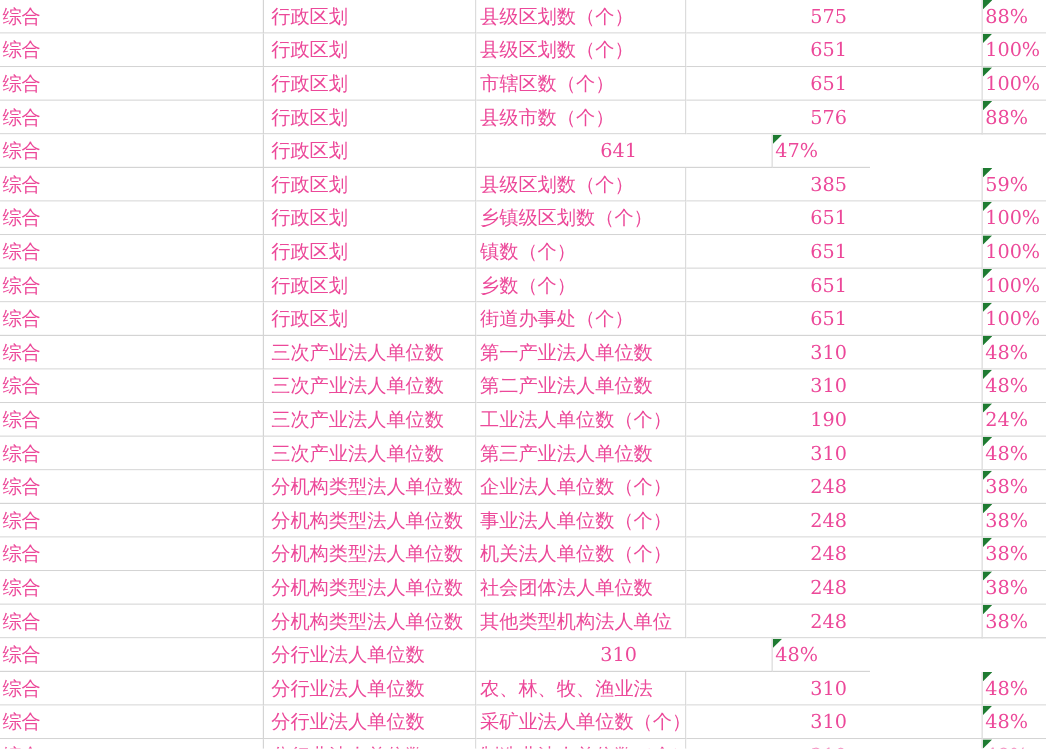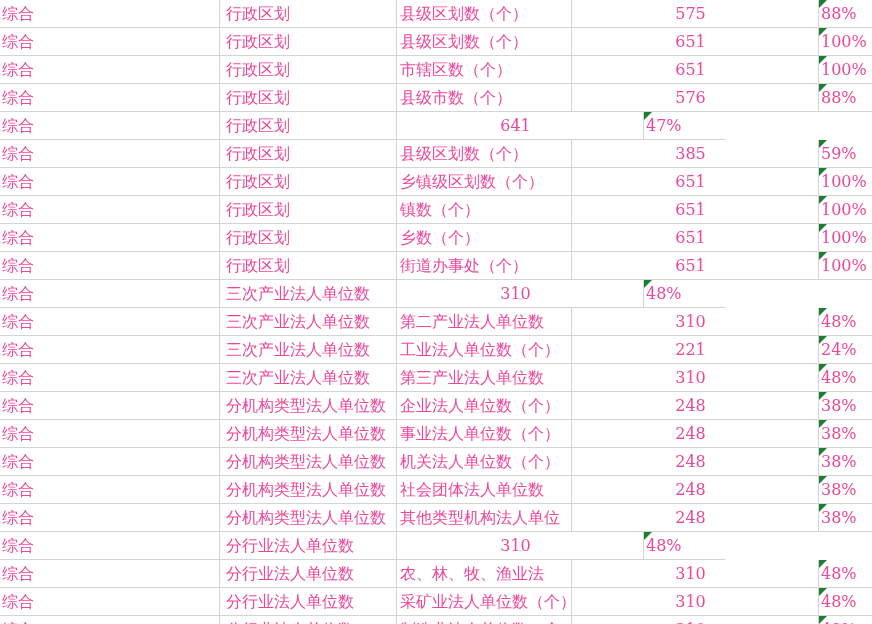--- a/index.html
+++ b/index.html
@@ -121,37 +121,38 @@
     <div class="cell c1"><span class="t">综合</span></div>
     <div class="cell c2"><span class="t">行政区划</span></div>
     <div class="cell c3"><span class="t">街道办事处（个）</span></div>
     <div class="cell c4"><span class="t">651</span></div>
     <div class="cell c5"><span class="tri"></span><span class="t">100%</span></div>
   </div>
 
   <div class="row">
     <div class="cell c1"><span class="t">综合</span></div>
     <div class="cell c2"><span class="t">三次产业法人单位数</span></div>
+    <div class="cell c3"><span class="t">第一产业法人单位数</span></div>
     <div class="cell c4"><span class="t">310</span></div>
     <div class="cell c5"><span class="tri"></span><span class="t">48%</span></div>
   </div>
 
   <div class="row">
     <div class="cell c1"><span class="t">综合</span></div>
     <div class="cell c2"><span class="t">三次产业法人单位数</span></div>
     <div class="cell c3"><span class="t">第二产业法人单位数</span></div>
     <div class="cell c4"><span class="t">310</span></div>
     <div class="cell c5"><span class="tri"></span><span class="t">48%</span></div>
   </div>
 
   <div class="row">
     <div class="cell c1"><span class="t">综合</span></div>
     <div class="cell c2"><span class="t">三次产业法人单位数</span></div>
     <div class="cell c3"><span class="t">工业法人单位数（个）</span></div>
-    <div class="cell c4"><span class="t">221</span></div>
+    <div class="cell c4"><span class="t">190</span></div>
     <div class="cell c5"><span class="tri"></span><span class="t">24%</span></div>
   </div>
 
   <div class="row">
     <div class="cell c1"><span class="t">综合</span></div>
     <div class="cell c2"><span class="t">三次产业法人单位数</span></div>
     <div class="cell c3"><span class="t">第三产业法人单位数</span></div>
     <div class="cell c4"><span class="t">310</span></div>
     <div class="cell c5"><span class="tri"></span><span class="t">48%</span></div>
   </div>

